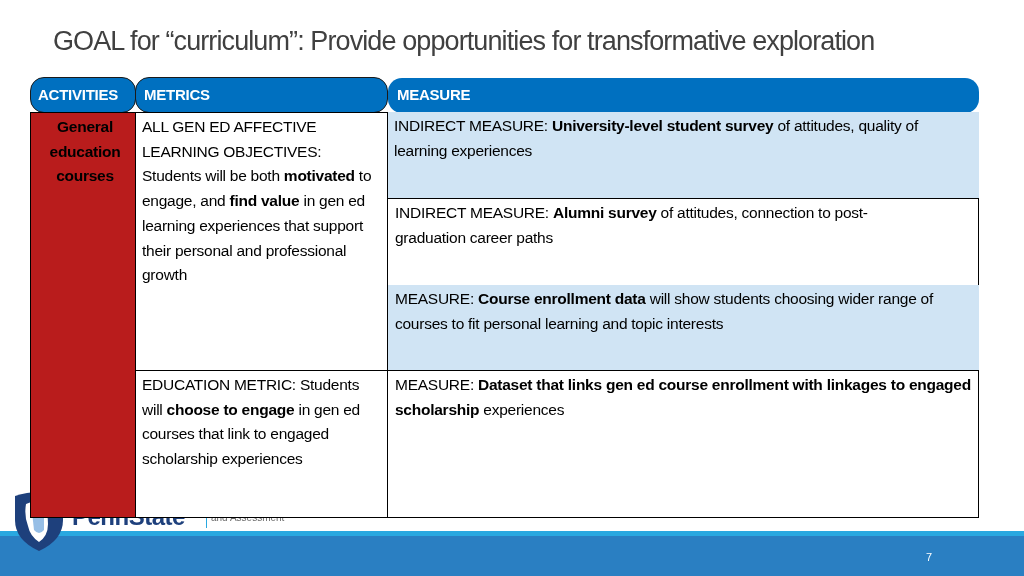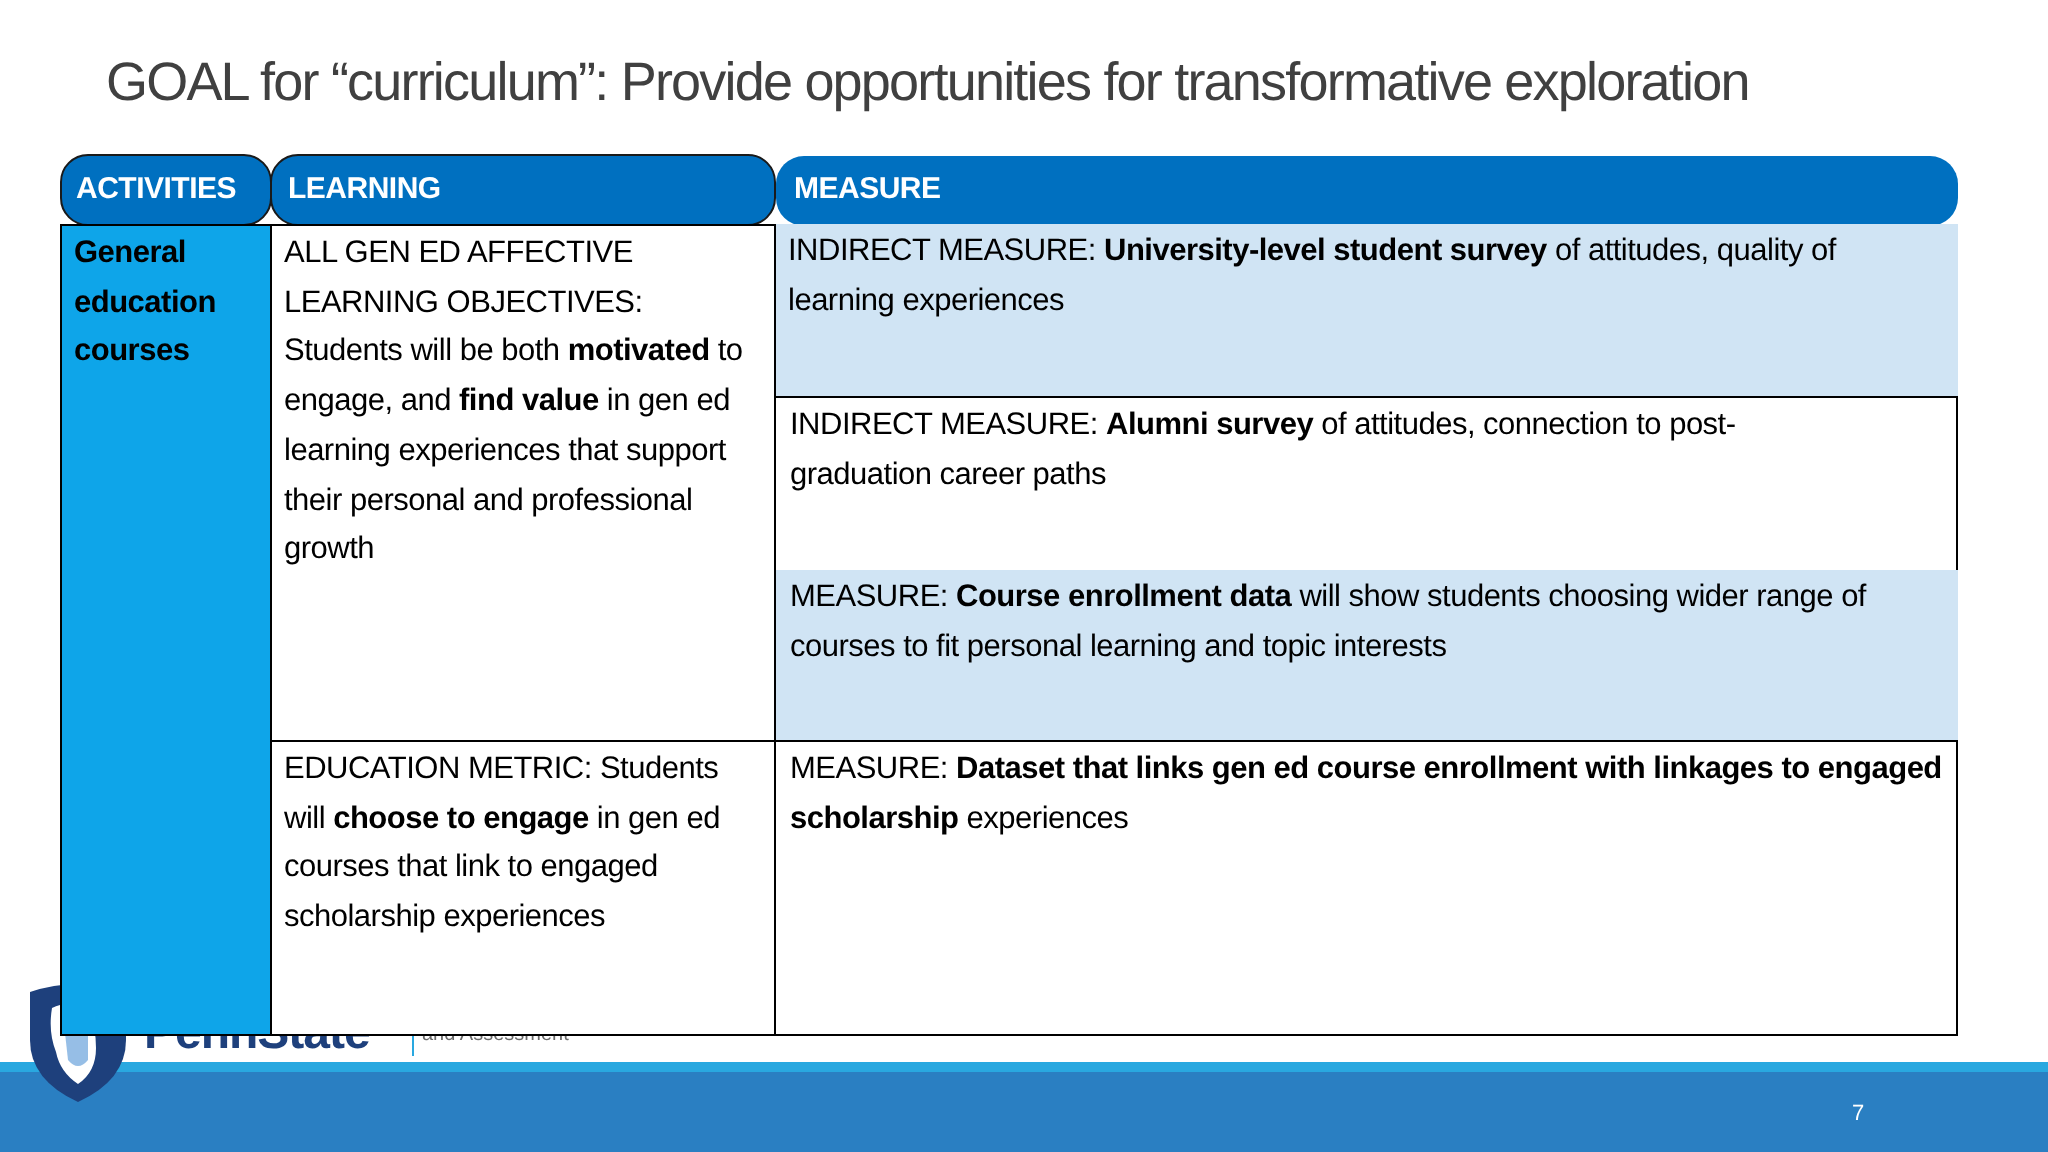--- a/index.html
+++ b/index.html
@@ -127,27 +127,27 @@
 <div class="logo-wordmark">PennState</div>
 <div class="logo-divider"></div>
 <div class="logo-subtext">and Assessment</div>
 
 <div class="tbl">
 
   <div class="cell hdr" style="left:30px; top:77px; width:106px; height:36px; border:1px solid #1a1a1a; padding-left:7px;">
     <span>ACTIVITIES</span>
   </div>
   <div class="cell hdr" style="left:135px; top:77px; width:253px; height:36px; border:1px solid #1a1a1a; padding-left:8px;">
-    <span>LEARNING</span>
+    <span>METRICS</span>
   </div>
   <div class="cell hdr" style="left:388px; top:78px; width:591px; height:35px; padding-left:9px;">
     <span>MEASURE</span>
   </div>
 
-  <div class="cell b bd-all" style="left:30px; top:112px; width:106px; height:406px; background:#0ea5e9; padding-left:6px; padding-right:2px;">
+  <div class="cell b bd-all" style="left:30px; top:112px; width:106px; height:406px; background:#b91c1c; padding-left:6px; padding-right:2px;text-align:center;">
     <span>General education courses</span>
   </div>
 
   <div class="cell bd-all" style="left:135px; top:112px; width:253px; height:259px; background:#fff; padding-left:6px; padding-right:4px;">
     <span>ALL GEN ED AFFECTIVE LEARNING OBJECTIVES: Students will be both </span><span class="b">motivated</span><span> to engage, and </span><span class="b">find value</span><span> in gen ed learning experiences that support their personal and professional growth</span>
   </div>
   <div class="cell bd-all" style="left:135px; top:370px; width:253px; height:148px; background:#fff; padding-left:6px; padding-right:4px;">
     <span>EDUCATION METRIC: Students will </span><span class="b">choose to engage</span><span> in gen ed courses that link to engaged scholarship experiences</span>
   </div>
 

